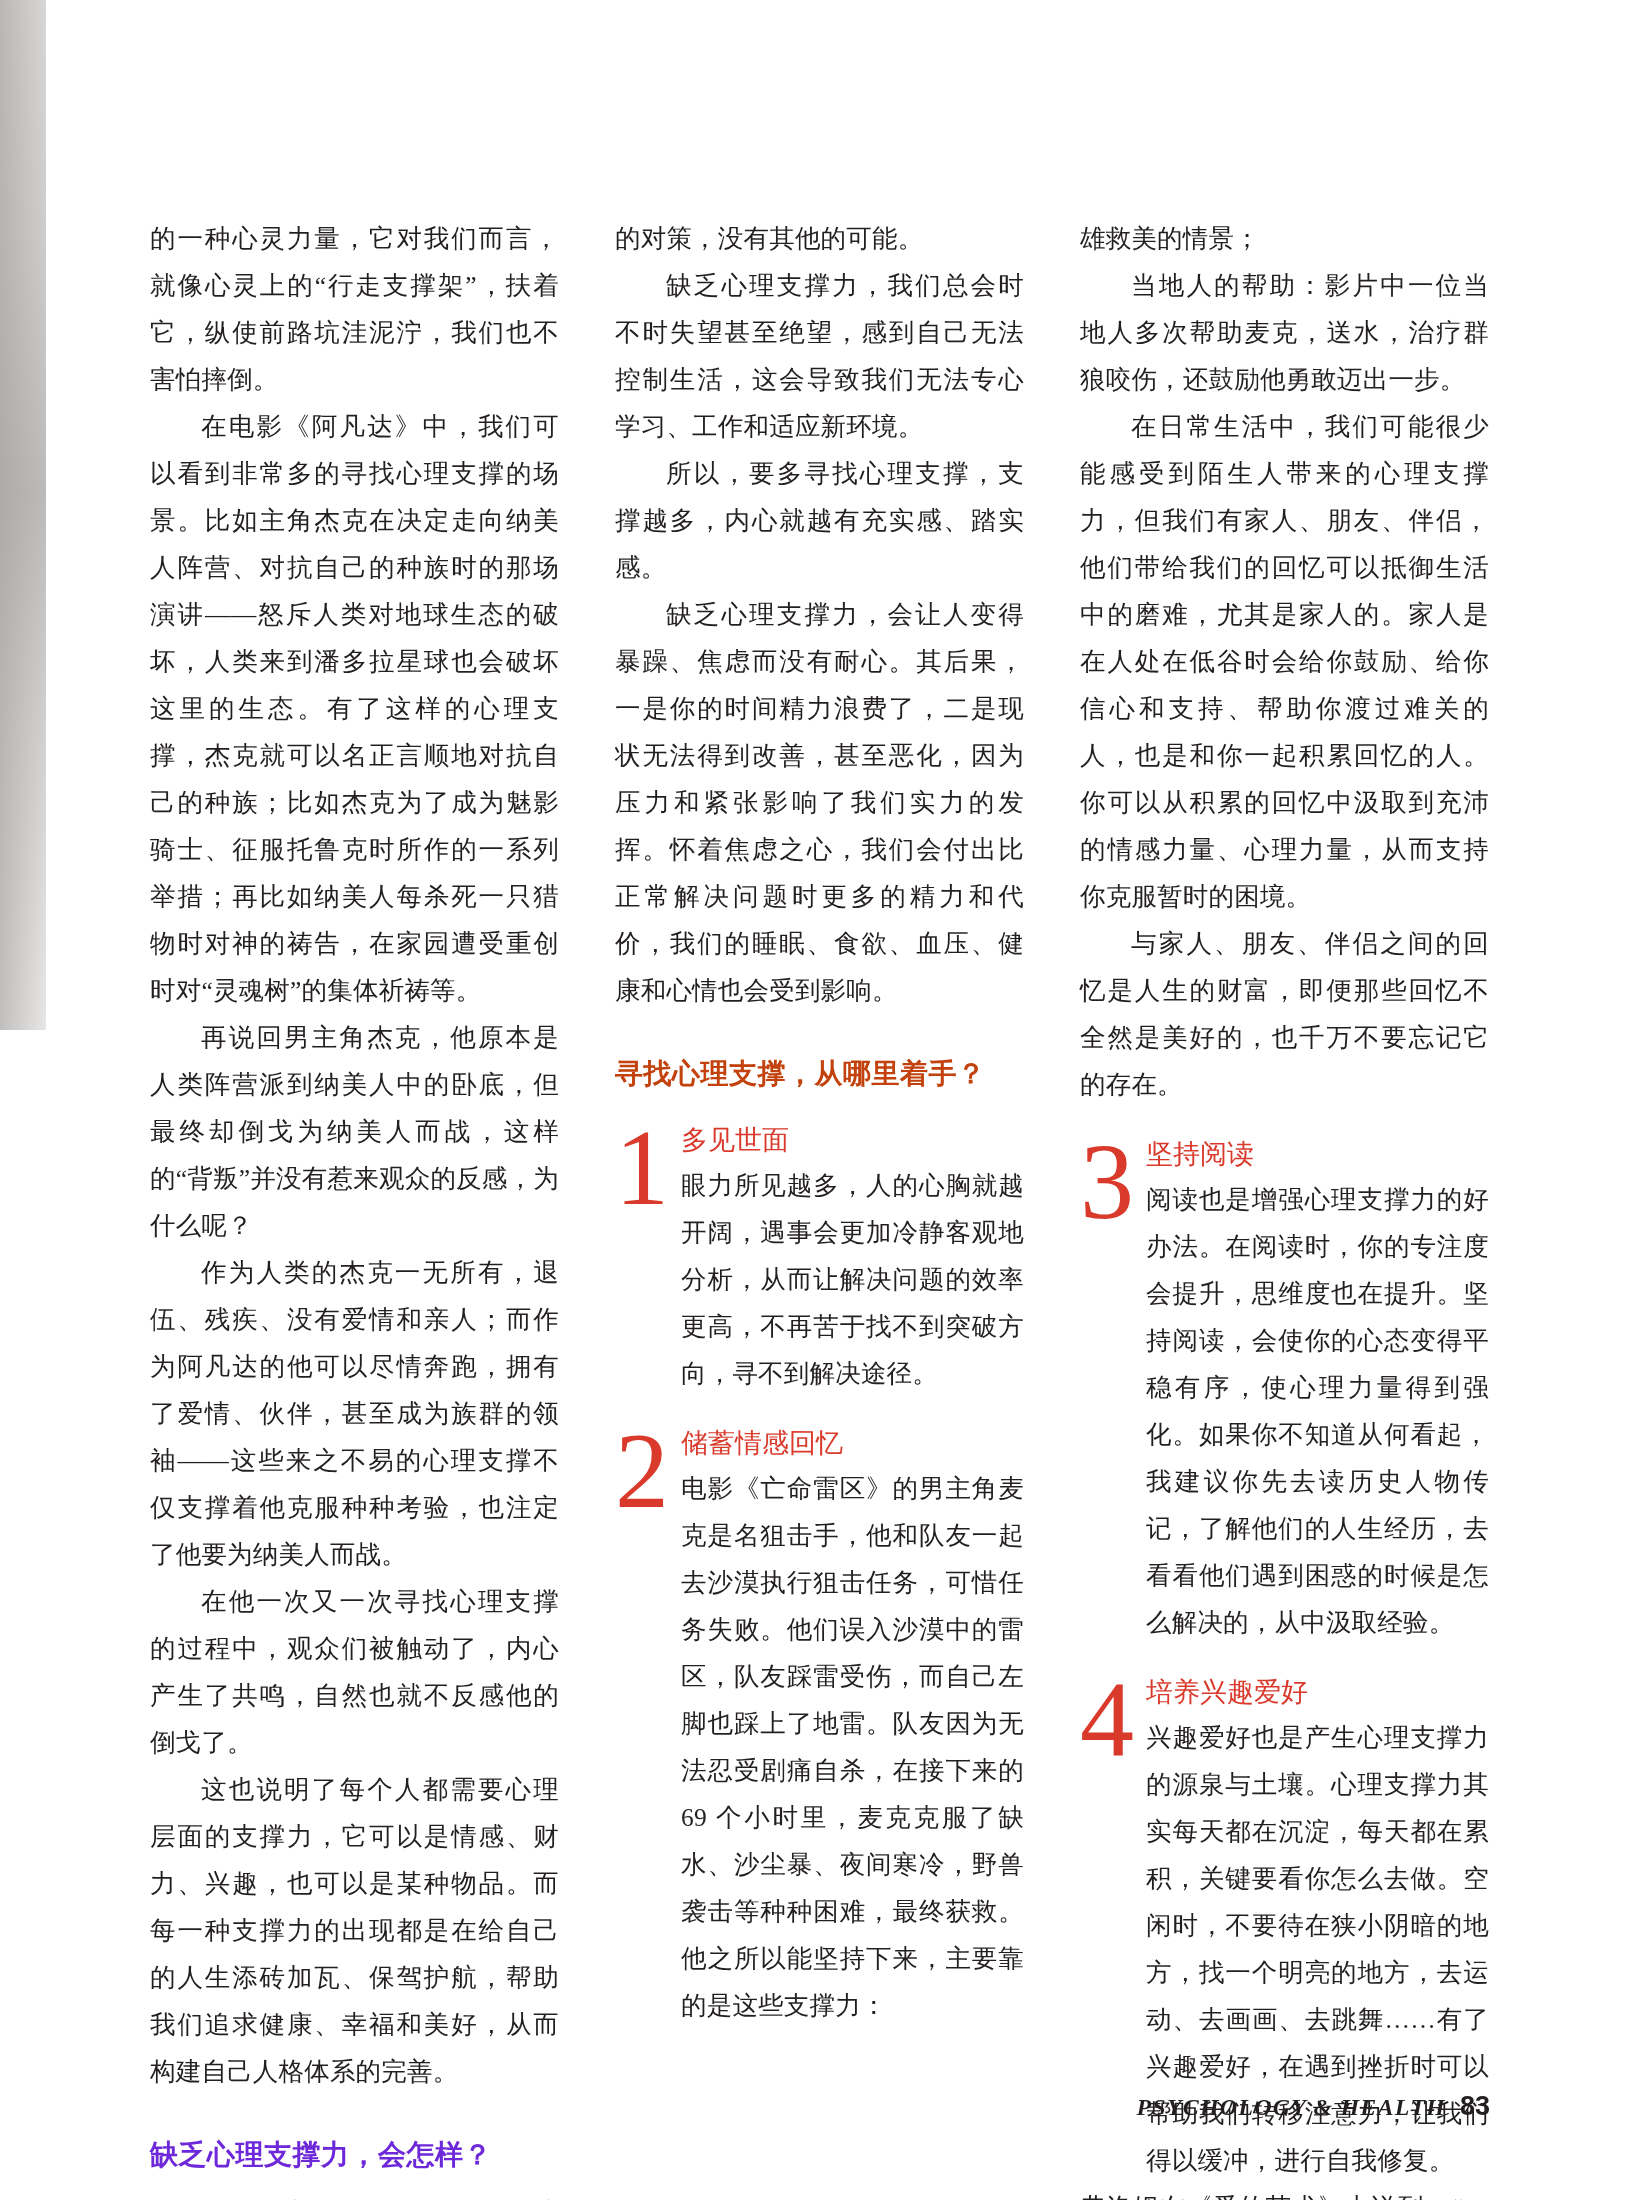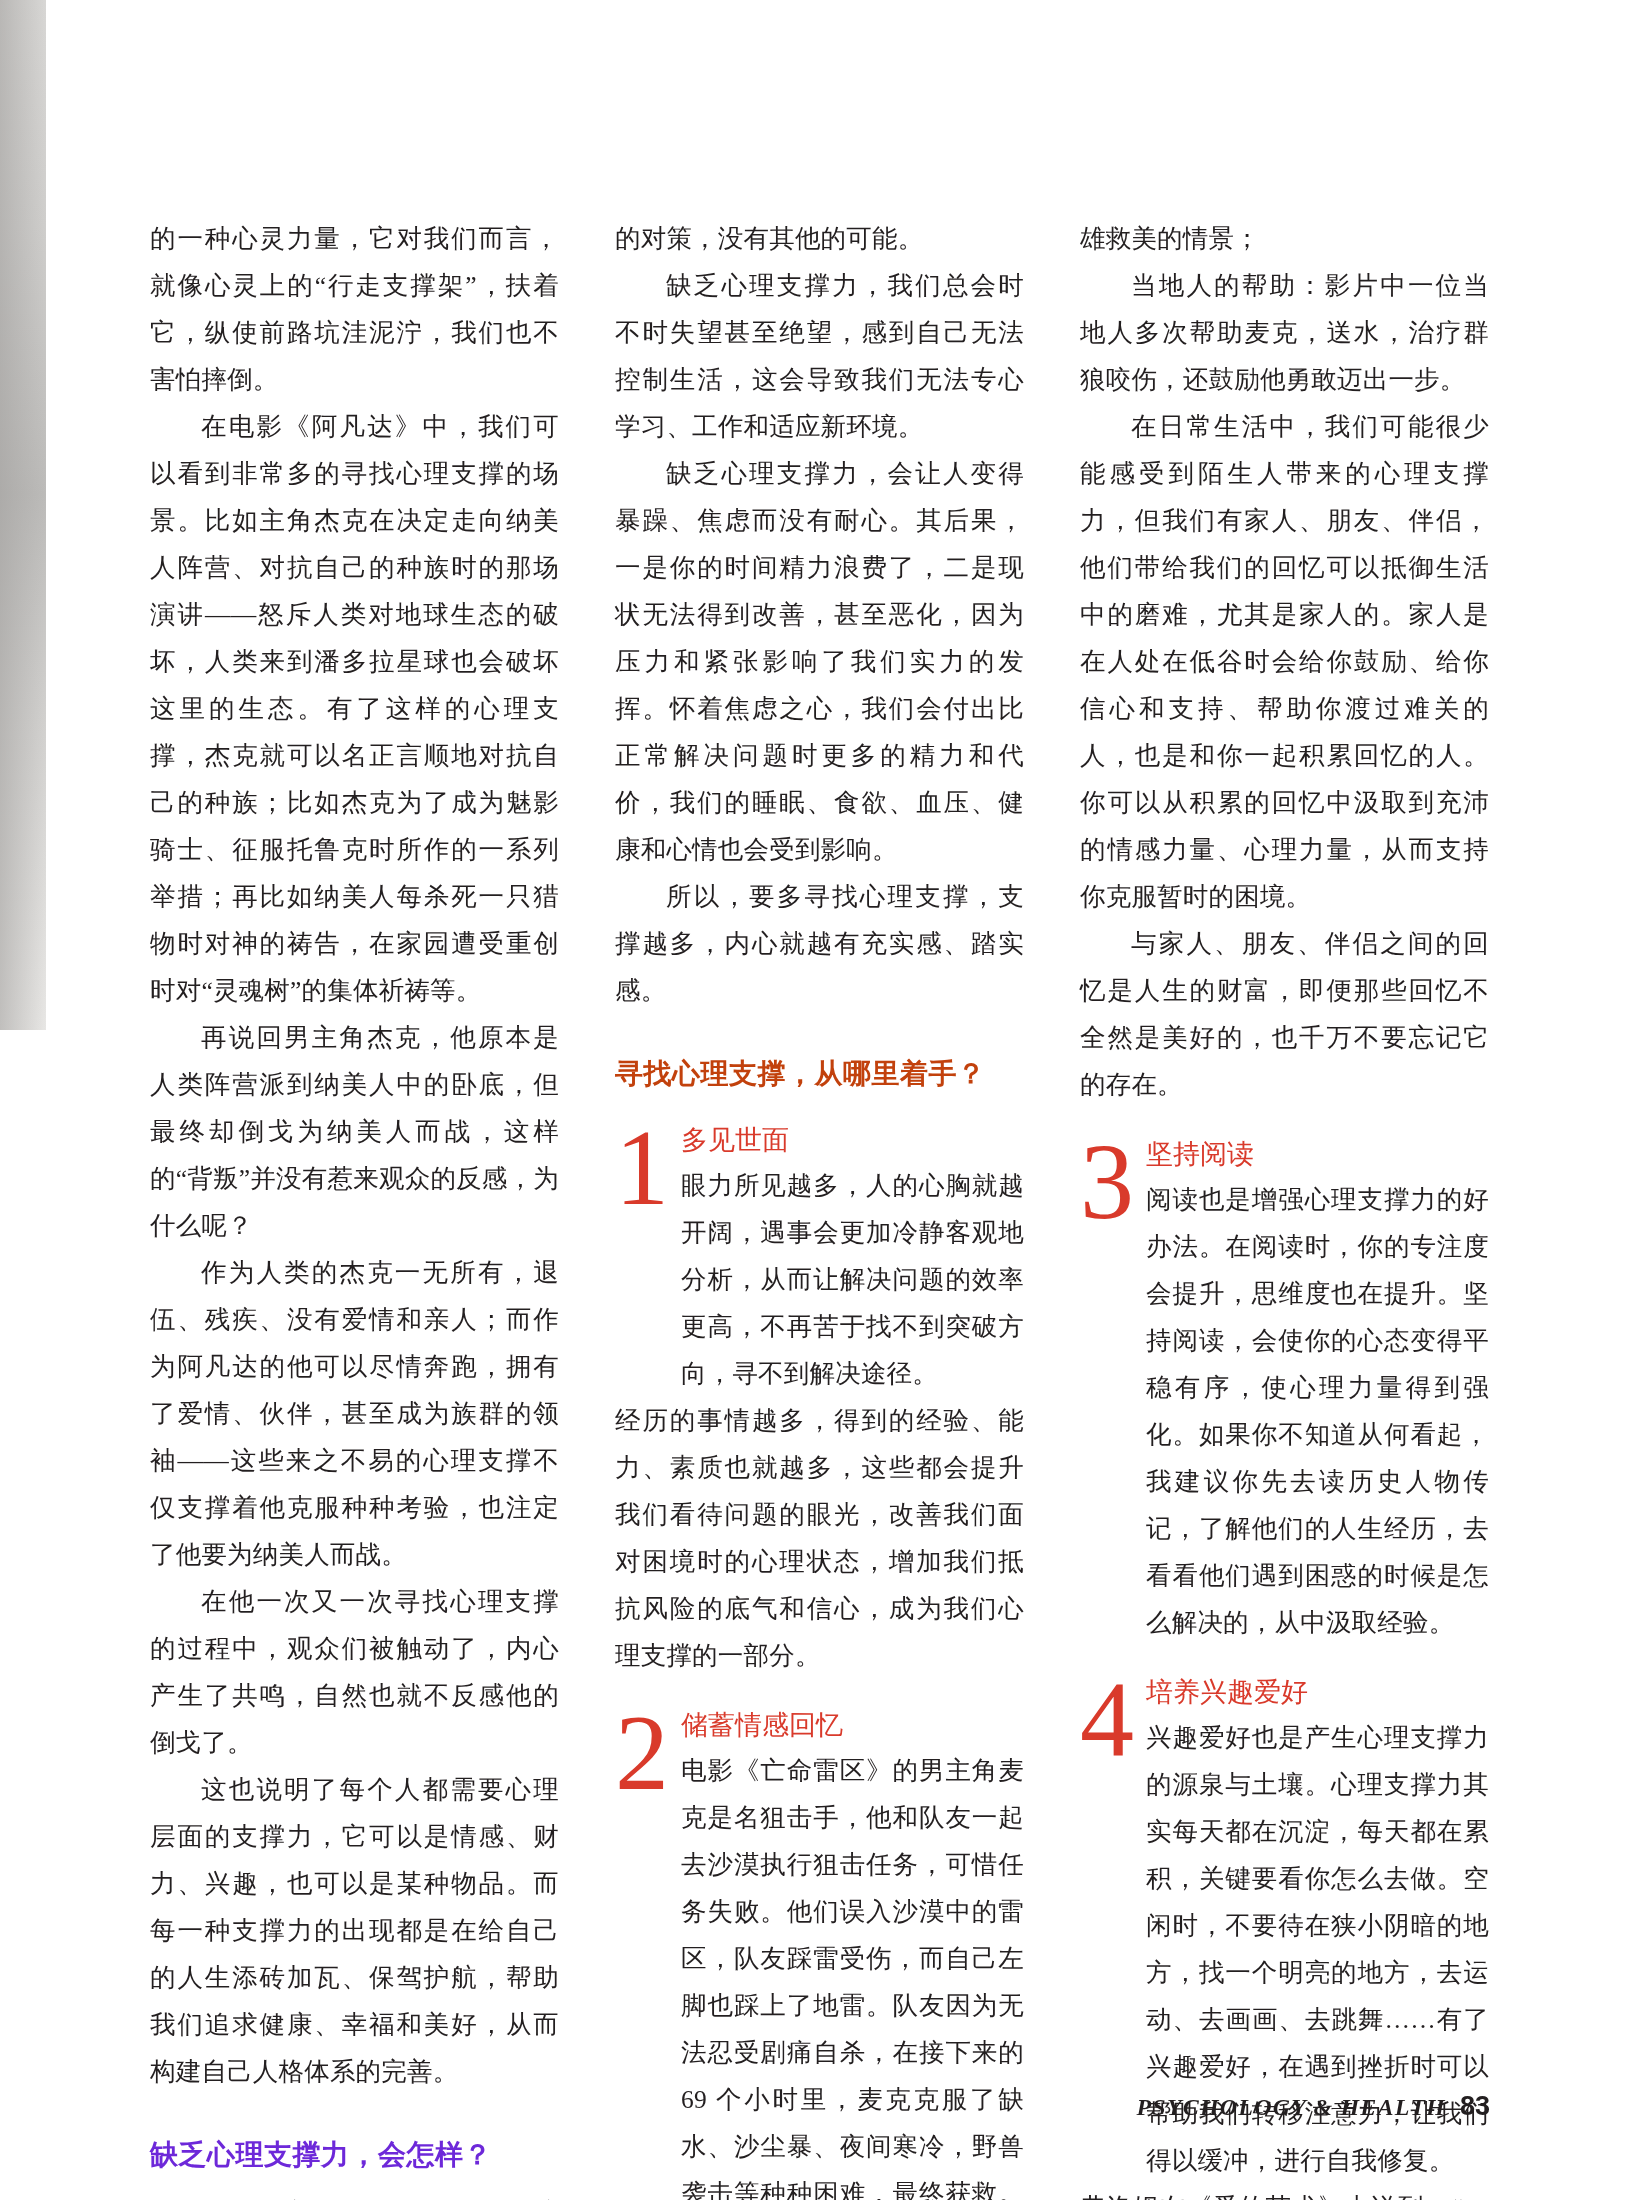--- a/index.html
+++ b/index.html
@@ -151,30 +151,29 @@
       <p class="body indent">在他一次又一次寻找心理支撑的过程中，观众们被触动了，内心产生了共鸣，自然也就不反感他的倒戈了。</p>
       <p class="body indent">这也说明了每个人都需要心理层面的支撑力，它可以是情感、财力、兴趣，也可以是某种物品。而每一种支撑力的出现都是在给自己的人生添砖加瓦、保驾护航，帮助我们追求健康、幸福和美好，从而构建自己人格体系的完善。</p>
 
       <h2 class="section">缺乏心理支撑力，会怎样？</h2>
       <p class="body indent">当你的心理支撑力很低时，脑海里的个人构念就会趋向于单一，缺乏弹性。此时遇到问题，你的大脑提供出来的对策就很狭窄，但你却以为那是你的全部，你误认为这就是所有的、最好</p>
     </div>
 
     <div class="col">
       <p class="body">的对策，没有其他的可能。</p>
       <p class="body indent">缺乏心理支撑力，我们总会时不时失望甚至绝望，感到自己无法控制生活，这会导致我们无法专心学习、工作和适应新环境。</p>
+      <p class="body indent">所以，要多寻找心理支撑，支撑越多，内心就越有充实感、踏实感。</p>
       <p class="body indent">缺乏心理支撑力，会让人变得暴躁、焦虑而没有耐心。其后果，一是你的时间精力浪费了，二是现状无法得到改善，甚至恶化，因为压力和紧张影响了我们实力的发挥。怀着焦虑之心，我们会付出比正常解决问题时更多的精力和代价，我们的睡眠、食欲、血压、健康和心情也会受到影响。</p>
-      <p class="body indent">所以，要多寻找心理支撑，支撑越多，内心就越有充实感、踏实感。</p>
 
       <h2 class="section red">寻找心理支撑，从哪里着手？</h2>
 
       <div class="numitem">
         <div class="bignum">1</div>
         <h3>多见世面</h3>
         <p class="body firstpara">眼力所见越多，人的心胸就越开阔，遇事会更加冷静客观地分析，从而让解决问题的效率更高，不再苦于找不到突破方向，寻不到解决途径。</p>
-        <p class="body indent">经历的事情越多，得到的经验、能力、素质也就越多，这些都会提升我们看待问题的眼光，改善我们面对困境时的心理状态，增加我们抵抗风险的底气和信心，成为我们心理支撑的一部分。</p>
       </div>
 
       <div class="numitem">
         <div class="bignum">2</div>
         <h3>储蓄情感回忆</h3>
         <p class="body firstpara">电影《亡命雷区》的男主角麦克是名狙击手，他和队友一起去沙漠执行狙击任务，可惜任务失败。他们误入沙漠中的雷区，队友踩雷受伤，而自己左脚也踩上了地雷。队友因为无法忍受剧痛自杀，在接下来的 69 个小时里，麦克克服了缺水、沙尘暴、夜间寒冷，野兽袭击等种种困难，最终获救。他之所以能坚持下来，主要靠的是这些支撑力：</p>
 
       </div>
     </div>
 

